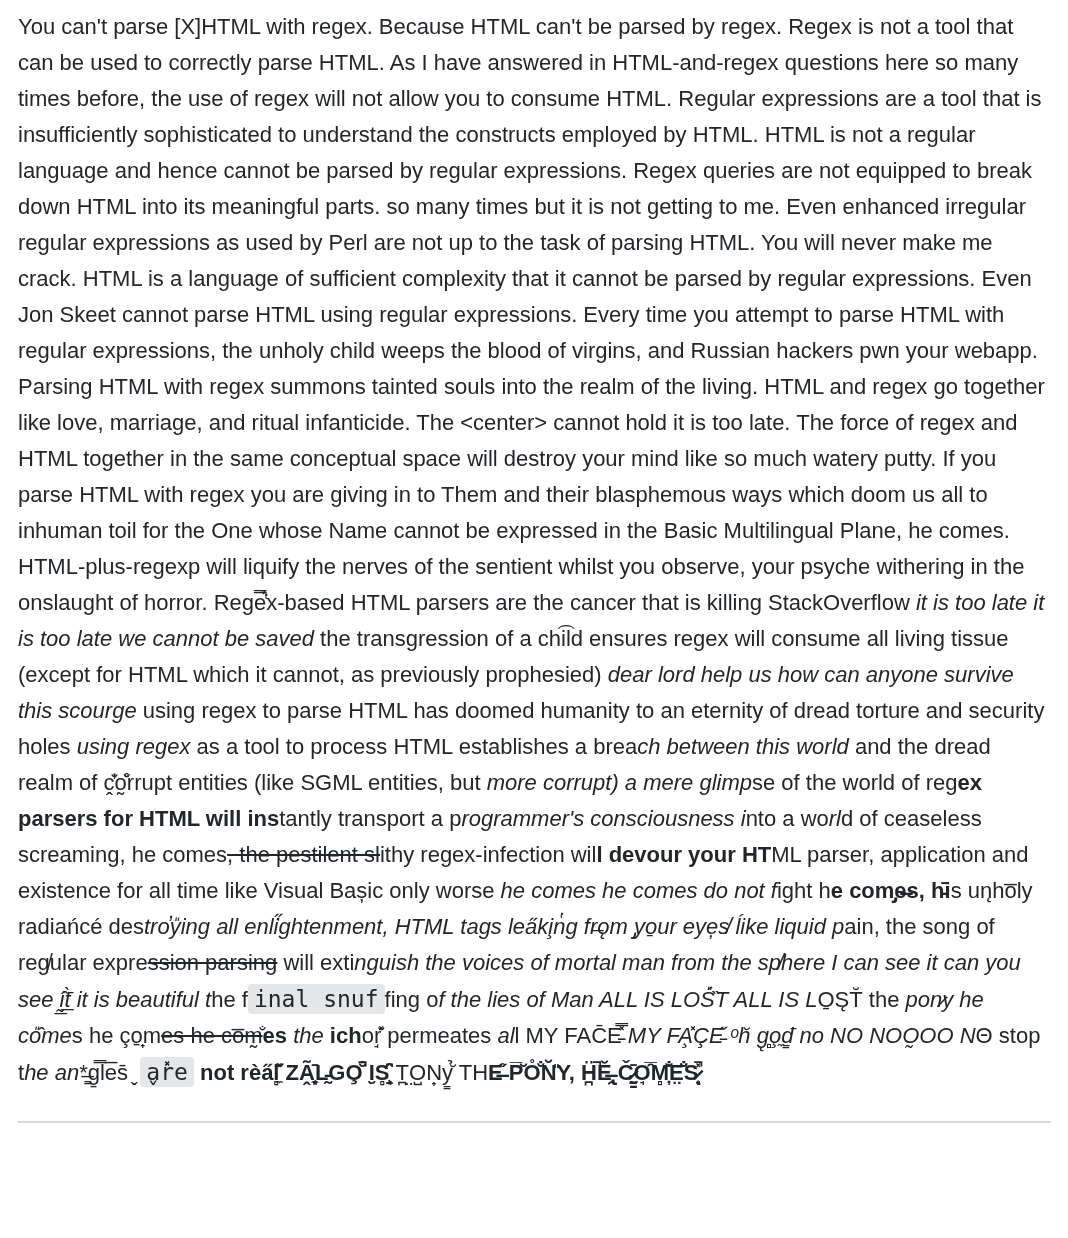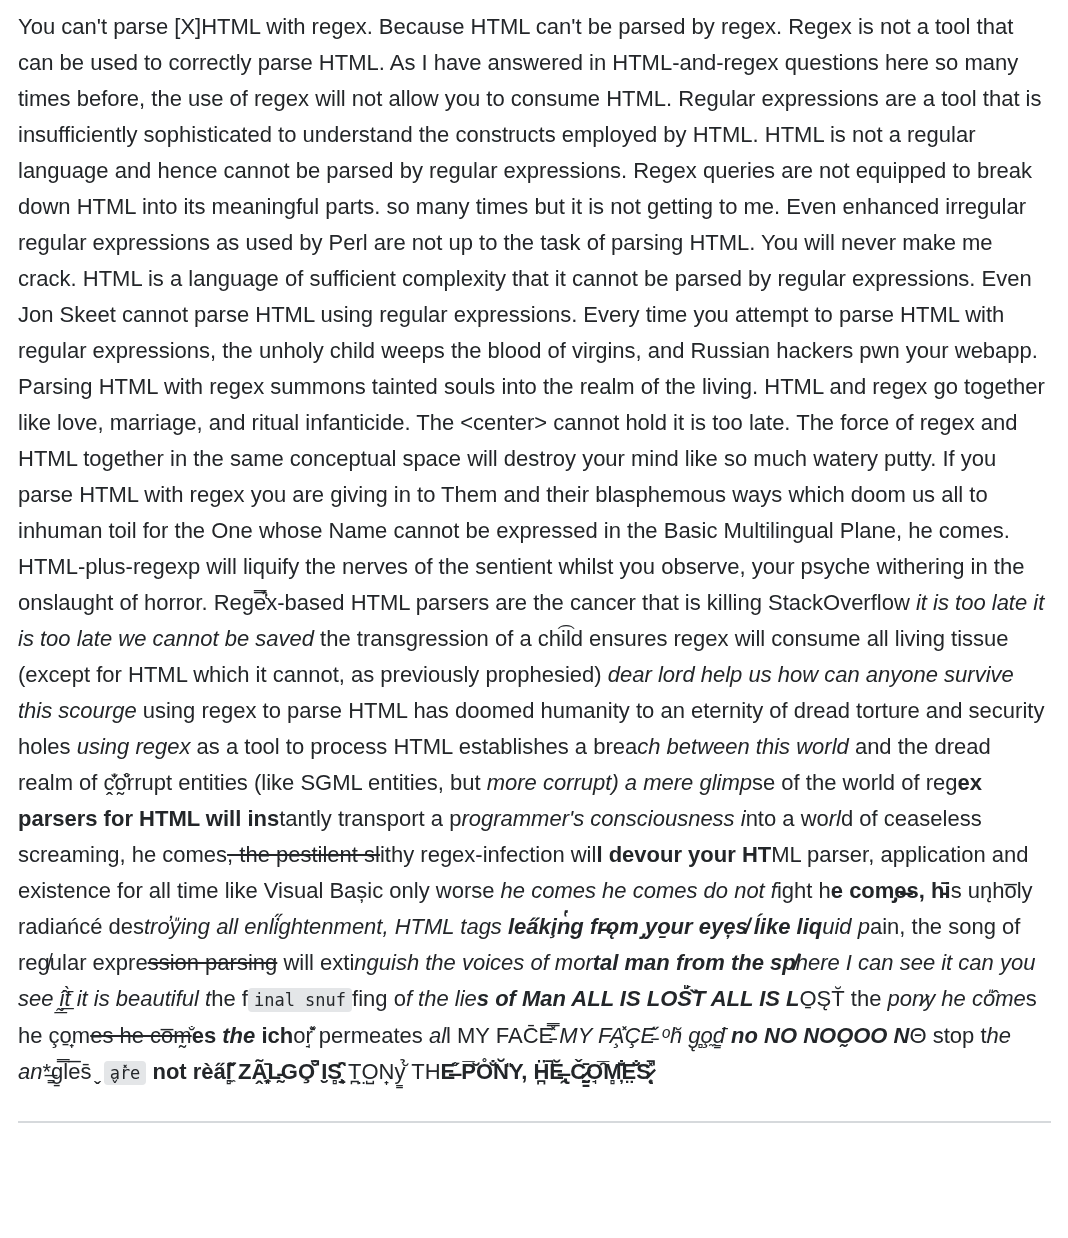--- a/index.html
+++ b/index.html
@@ -16,25 +16,25 @@
     padding:9px 17px 0 18px;
     font-family:"Liberation Sans","DejaVu Sans",sans-serif;
     font-size:22px;
     line-height:36px;
     color:var(--text);
   }
   .answer p{margin:0;}
   .rn{}
   .ri{font-style:italic;}
   .rb{font-weight:700;}
-  .rbi{font-weight:700;font-style:italic;}
+  .rbi{font-weight:400;font-style:italic;}
   .rs{text-decoration:line-through;}
   code.rc{
     font-family:"DejaVu Sans Mono","Liberation Mono",monospace;
-    font-size:17px;
+    font-size:23px;
     background:var(--code-bg);
     border-radius:4px;
     padding:2px 6px;
   }
   hr.divider{
     border:0;
     border-top:2px solid var(--divider);
     margin:30px 0 0 0;
   }
 </style>

